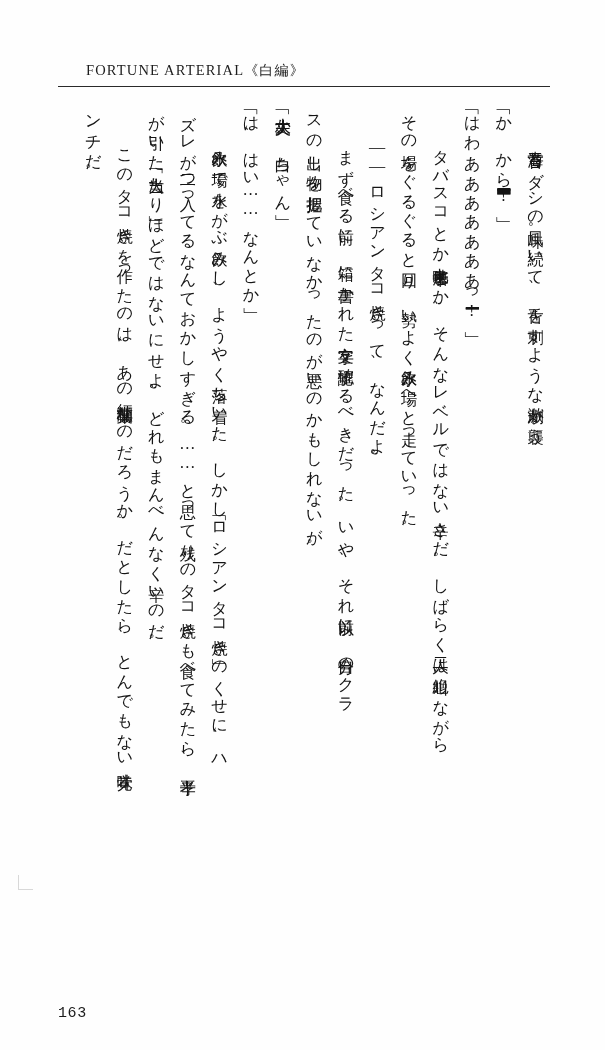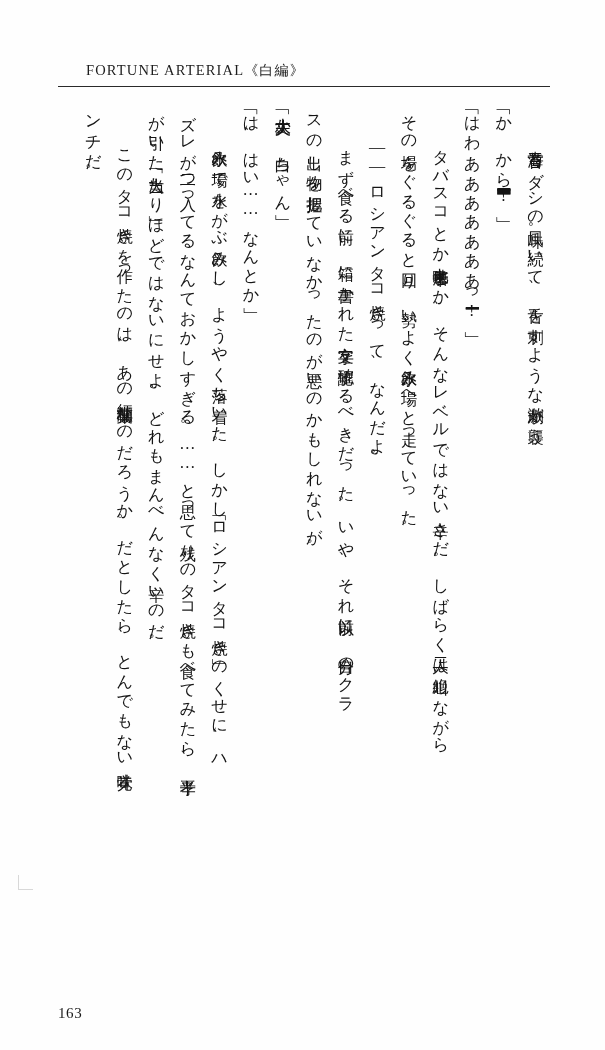--- a/index.html
+++ b/index.html
@@ -91,21 +91,21 @@
     padding-top: 0;
   }
 
   .page-number {
     position: absolute;
     left: 58px;
     bottom: 28px;
     font-size: 15px;
     letter-spacing: 0.04em;
     color: #1a1a1a;
-    font-family: Liberation Serif, serif;
+    font-family: Liberation Mono, monospace;
   }
 
   .corner-mark {
     position: absolute;
     left: 18px;
     bottom: 160px;
     width: 14px;
     height: 14px;
     border-left: 1px solid #d8d8d8;
     border-bottom: 1px solid #d8d8d8;

